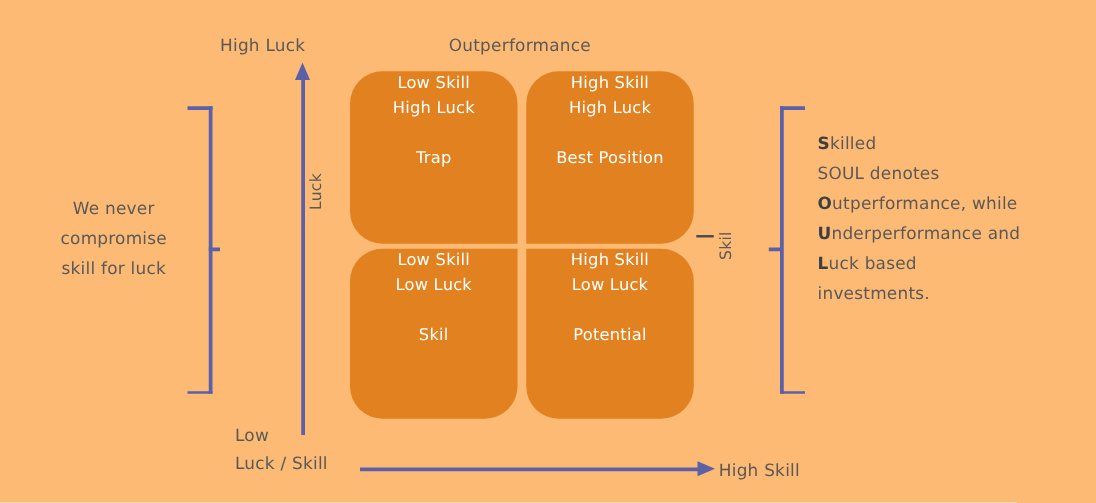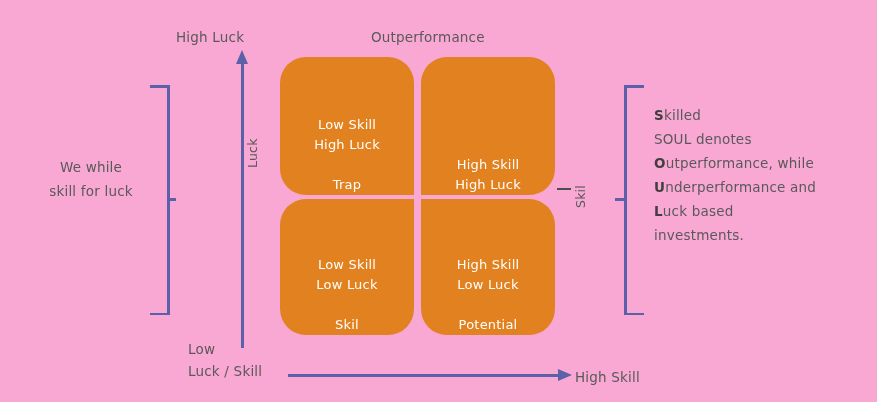--- a/index.html
+++ b/index.html
@@ -9,41 +9,41 @@
   }
   body {
     width: 877px; height: 402px;
     font-family: "DejaVu Sans", sans-serif;
     color: #575757;
     overflow: hidden;
   }
   #canvas {
     position: relative;
     width: 877px; height: 402px;
-    background: #f9a8d4;
+    background: #fdba74;
   }
 
   
   .txt {
     position: absolute;
     font-size: 13.5px;
     line-height: 22px;
     color: #595959;
     white-space: nowrap;
     letter-spacing: 0.2px;
   }
 
   
   .quad {
     position: absolute;
     background: #E2811F;
     display: flex;
     flex-direction: column;
     align-items: center;
-    justify-content: flex-end;
+    justify-content: flex-start;
     color: #ffffff;
     font-size: 13px;
     line-height: 20px;
     text-align: center;
     letter-spacing: 0.2px;
   }
   .quad .pair { margin: 0; }
   .quad .role { margin-top: 20px; }
 
   .q-tl { left: 280px; top: 57px;  width: 134px; height: 138px;
@@ -158,21 +158,21 @@
     text-align: left;
     font-size: 13.5px;
     line-height: 24px;
     color: #595959;
     letter-spacing: 0.2px;
   }
   .side-right b { font-weight: 700; color: #3f3f3f; }
 
   
   .cap-high-luck  { left: 176px; top: 26px; }
-  .cap-outperf    { left: 359px; top: 26px; margin-left: 12px; }
+  .cap-outperf    { left: 359px; top: 26px; }
   .cap-underperf  { left: 350px; top: 344px; }
   .cap-high-skill { left: 575px; top: 366px; }
   .cap-low {
     position: absolute;
     left: 188px; top: 338px;
     width: 110px;
     font-size: 13.5px;
     line-height: 22px;
     color: #595959;
     white-space: nowrap;
@@ -200,20 +200,21 @@
 
   <div class="quad q-tl">
     <div class="pair">Low Skill</div>
     <div class="pair">High Luck</div>
     <div class="role">Trap</div>
   </div>
 
   <div class="quad q-tr">
     <div class="pair">High Skill</div>
     <div class="pair">High Luck</div>
+    <div class="role">Best Position</div>
   </div>
 
   <div class="quad q-bl">
     <div class="pair">Low Skill</div>
     <div class="pair">Low Luck</div>
     <div class="role">Skil</div>
   </div>
 
   <div class="quad q-br">
     <div class="pair">High Skill</div>
@@ -230,21 +231,22 @@
   <div class="txt cap-high-skill">High Skill</div>
 
   <div class="bracket bracket-left">
     <div class="spine"></div>
     <div class="tick tick-top"></div>
     <div class="tick tick-mid"></div>
     <div class="tick tick-bottom"></div>
   </div>
 
   <div class="side-left">
-    <div>We while</div>
+    <div>We never</div>
+    <div>compromise</div>
     <div>skill for luck</div>
   </div>
 
   <div class="bracket bracket-right">
     <div class="spine"></div>
     <div class="tick tick-top"></div>
     <div class="tick tick-mid"></div>
     <div class="tick tick-bottom"></div>
   </div>
 

